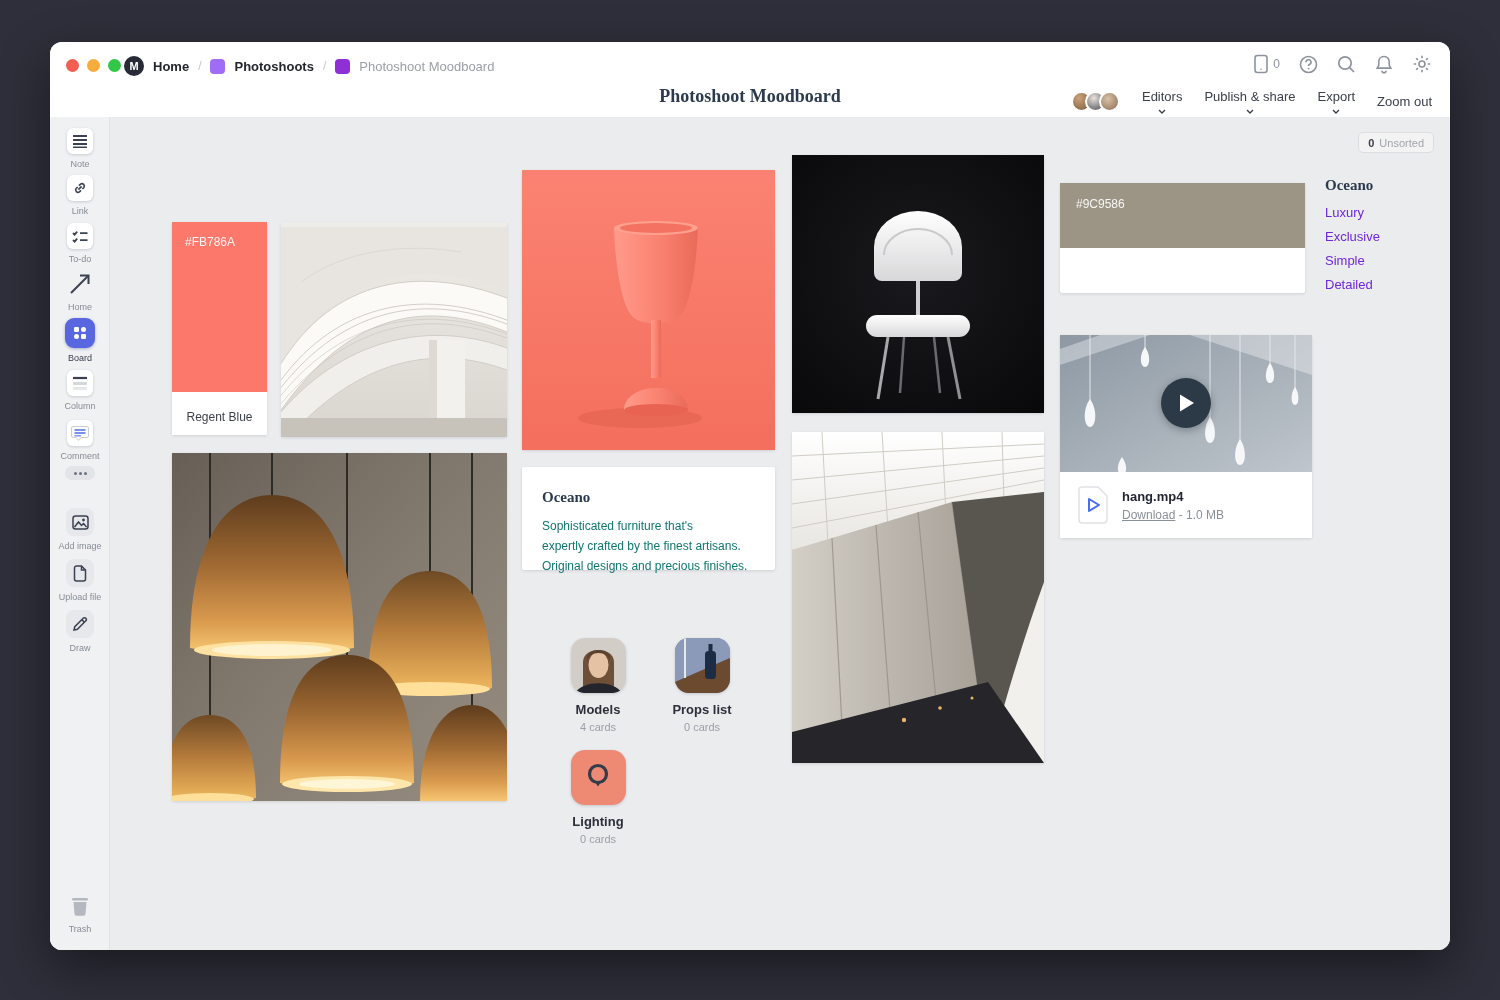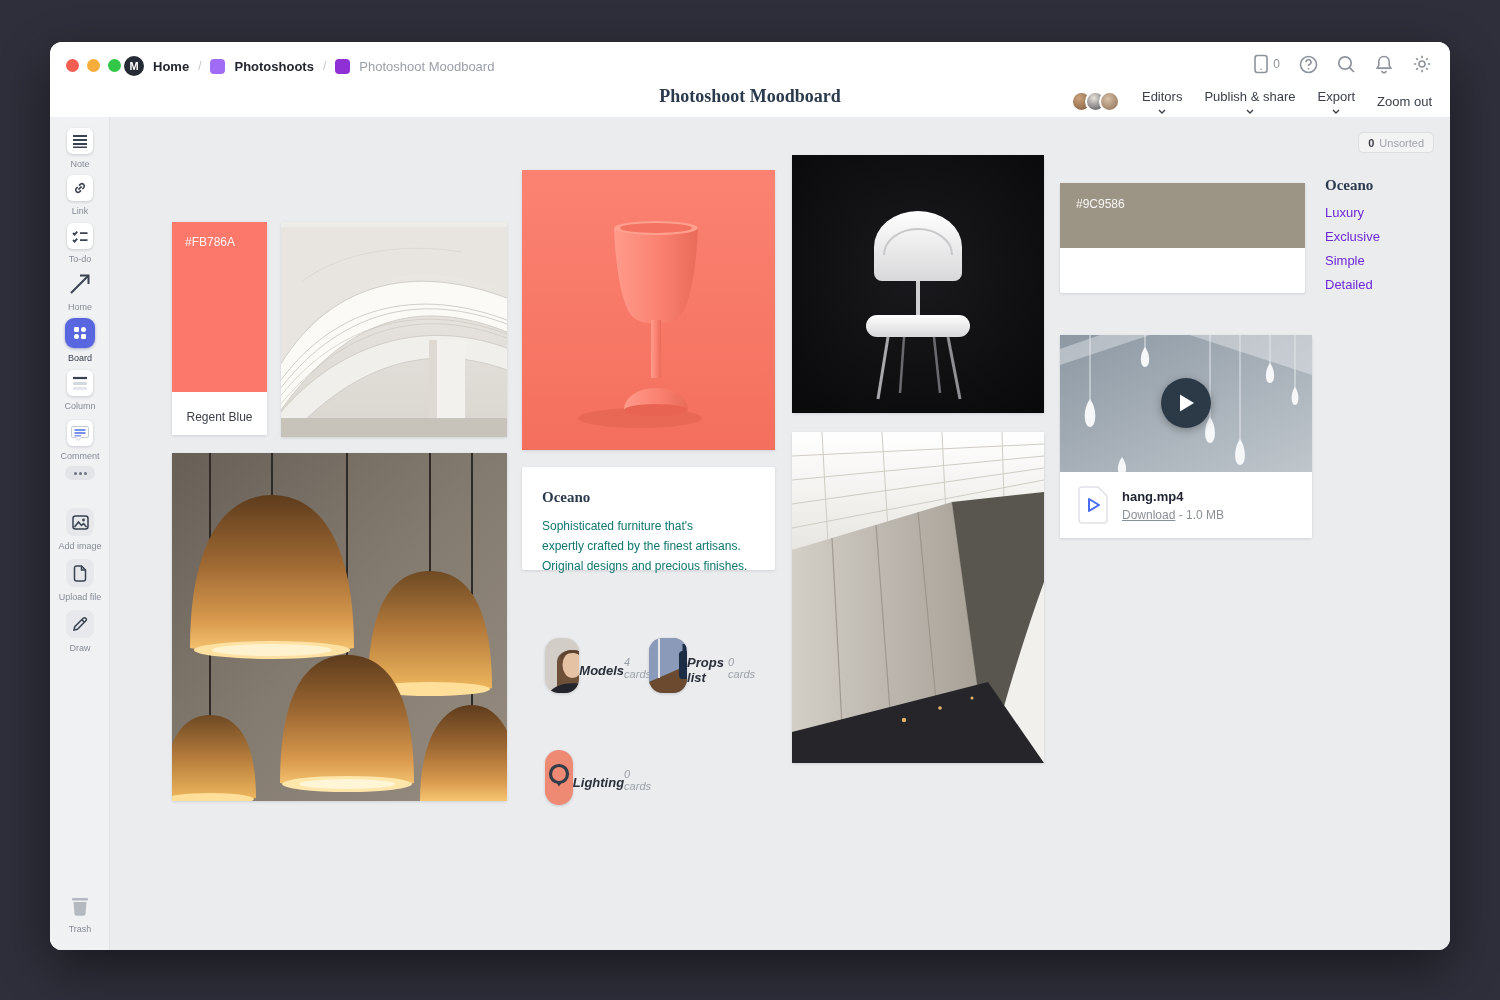--- a/index.html
+++ b/index.html
@@ -62,21 +62,21 @@
   .swatch-footer.left { padding-left:16px; }
 
   .note-card { padding:22px 20px; }
   .note-title { font-family:"Liberation Serif", serif; font-weight:bold; font-size:15px; color:#2b3a4d; margin-bottom:10px; }
   .note-body { font-size:12px; color:#0f766e; line-height:20px; }
 
   .kw-list { position:absolute; font-size:13px; }
   .kw-title { font-family:"Liberation Serif", serif; font-weight:bold; font-size:15px; color:#2b3a4d; margin-bottom:11px; }
   .kw-item { color:#6d28d9; margin-bottom:9px; }
 
-  .board-item { position:absolute; width:106px; margin-left:-25px; display:flex; align-items:center; cursor:pointer;font-style:italic; }
+  .board-item { position:absolute; width:106px; margin-left:-25px; display:flex; flex-direction:column; align-items:center; cursor:pointer; }
   .board-thumb { width:55px; height:55px; border-radius:14px; overflow:hidden; box-shadow:0 1px 3px rgba(20,30,50,.18); }
   .board-name { margin-top:9px; font-size:13px; font-weight:bold; color:#2a2f3a; }
   .board-count { margin-top:4px; font-size:11px; color:#9aa0a8; }
 
   .badge { position:absolute; height:21px; padding:0 9px; background:#f3f3f4; border:1px solid #dddee1; border-radius:5px; display:flex; align-items:center; gap:5px; font-size:11px; cursor:pointer; }
   .badge .b-count { color:#3a3f48; font-weight:bold; }
   .badge .b-label { color:#a0a4ab; }
 
   .video-footer { position:absolute; left:0; right:0; bottom:0; height:66px; background:#fff; display:flex; align-items:center; padding:0 16px; gap:12px; }
   .file-icon { width:34px; height:40px; position:relative; }

